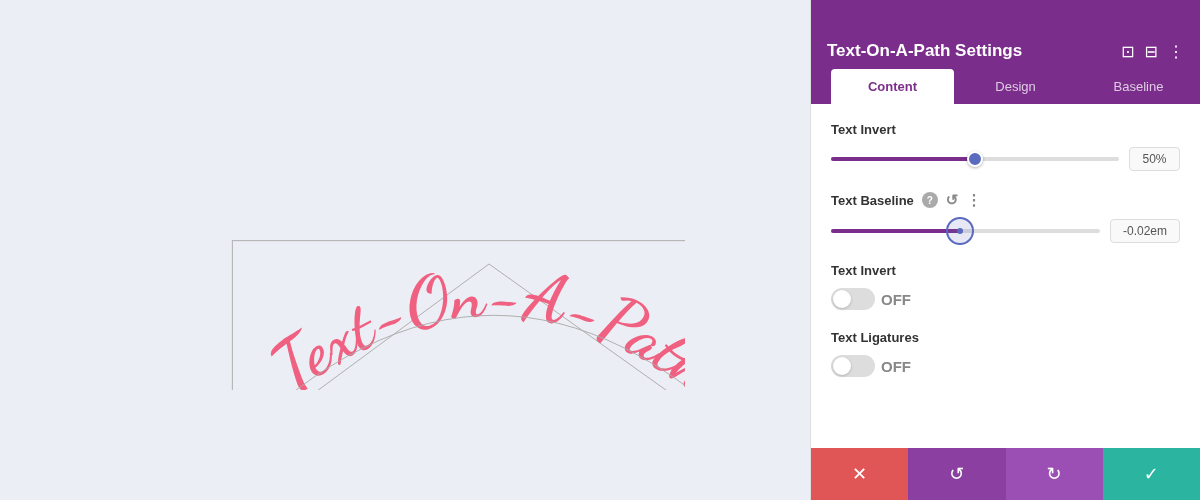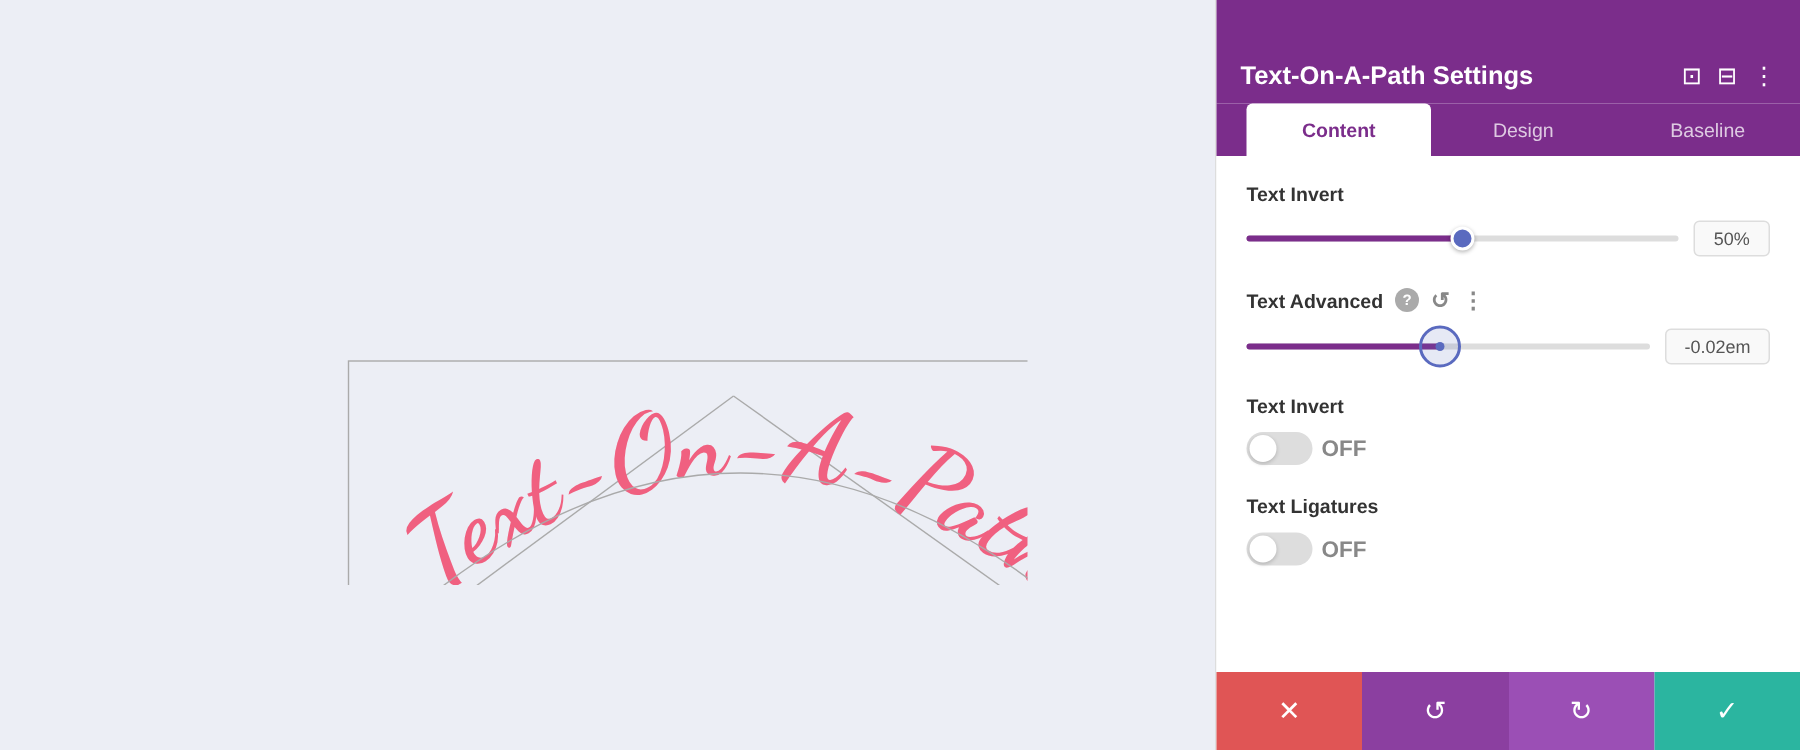--- a/index.html
+++ b/index.html
@@ -316,21 +316,21 @@
         <div class="slider-track">
           <div class="slider-fill" style="width: 50%"></div>
           <div class="slider-thumb" style="left: calc(50% - 8px)"></div>
         </div>
         <input class="slider-value" type="text" value="50%" readonly="" style="pointer-events: none; border: 1px solid rgb(221, 221, 221); border-radius: 4px; padding: 4px 8px; font-size: 12px; text-align: center; color: rgb(85, 85, 85); background: rgb(249, 249, 249); width: 51px;">
       </div>
     </div>
 
     <div class="setting-group">
       <div class="setting-label">
-        <span>Text Advanced</span>
+        <span>Text Baseline</span>
         <span class="help-icon">?</span>
         <span class="icon-btn">↺</span>
         <span class="icon-btn">⋮</span>
       </div>
       <div class="slider-row">
         <div class="slider-track" style="position:relative; overflow:visible;">
           <div class="slider-fill" style="width: 48%"></div>
           <div class="baseline-thumb-special" style="left: calc(48% - 14px)"></div>
         </div>
         <input class="slider-value" type="text" value="-0.02em" readonly="" style="pointer-events: none; border: 1px solid rgb(221, 221, 221); border-radius: 4px; padding: 4px 8px; font-size: 12px; text-align: center; color: rgb(85, 85, 85); background: rgb(249, 249, 249); width: 70px;">

